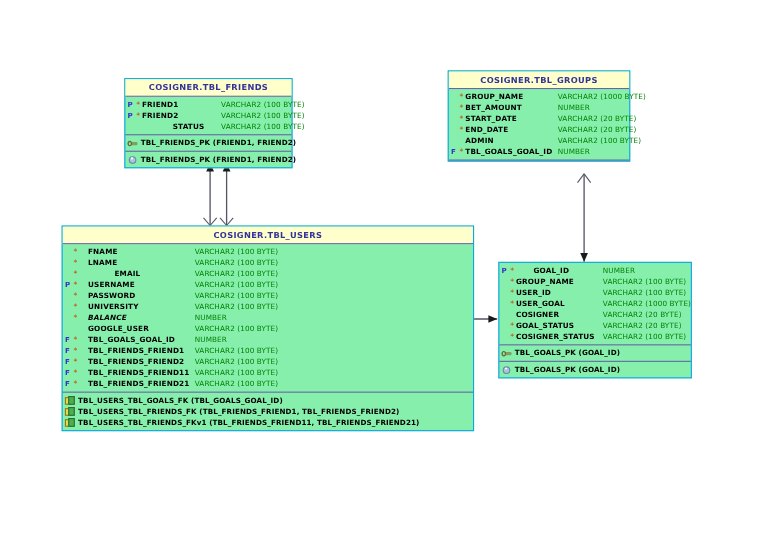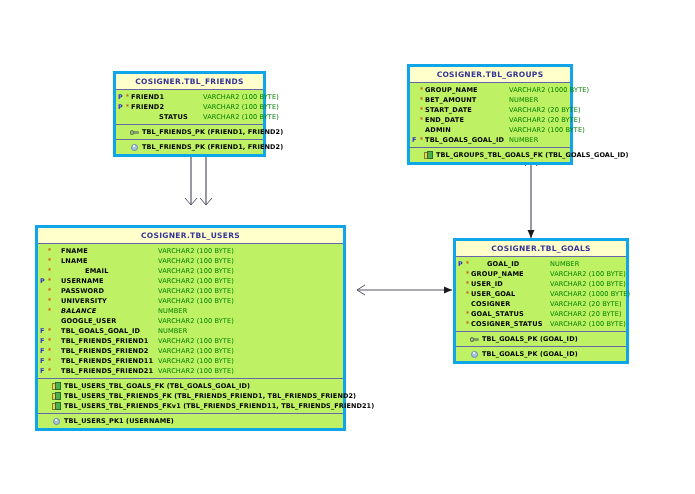--- a/index.html
+++ b/index.html
@@ -11,22 +11,22 @@
     width: 695px;
     height: 494px;
     position: relative;
     font-family: "DejaVu Sans", "Liberation Sans", sans-serif;
     overflow: hidden;
   }
 
   
   .entity {
     position: absolute;
-    background: #bef264;
-    border: 3px solid #0ea5e9;
+    background: #86efac;
+    border: 1px solid #0ea5e9;
     box-sizing: border-box;
     z-index: 5;
   }
   .entity-title {
     text-align: center;
     font-size: 7.5px;
     font-weight: bold;
     color: #333399;
     letter-spacing: 0.3px;
     padding: 3px 0 3px 0;
@@ -78,21 +78,21 @@
     letter-spacing: 0.1px;
     position: absolute;
   }
   .col-row-inner {
     position: relative;
     flex: 1 1 auto;
     height: 10px;
   }
 
   .constraint-group {
-    padding: 2px 0 2px 12px;
+    padding: 2px 0 2px 0;
     border-bottom: 1px solid #6666aa;
   }
   .constraint-group:last-child {
     border-bottom: none;
   }
   .cons-row {
     display: flex;
     align-items: center;
     height: 10px;
     line-height: 10px;
@@ -305,29 +305,23 @@
     </div>
     <div class="col-row">
       <span class="col-key">F</span>
       <span class="col-star">*</span>
       <span class="col-row-inner">
         <span class="col-name" style="position:absolute;left:0;">TBL_GOALS_GOAL_ID</span>
         <span class="col-type" style="left:84px;">NUMBER</span>
       </span>
     </div>
   </div>
-  <div class="constraint-group">
-    <div class="cons-row">
-      <span class="ic ic-fk"></span>
-      <span class="cons-label">TBL_GROUPS_TBL_GOALS_FK (TBL_GOALS_GOAL_ID)</span>
-    </div>
-  </div>
 </div>
 
-<div class="entity" style="left:35px; top:205px; width:311px;margin-top:20px;">
+<div class="entity" style="left:56px; top:205px; width:375px;">
   <div class="entity-title">COSIGNER.TBL_USERS</div>
   <div class="col-list">
     <div class="col-row">
       <span class="col-key"></span>
       <span class="col-star">*</span>
       <span class="col-row-inner">
         <span class="col-name" style="position:absolute;left:8px;">FNAME</span>
         <span class="col-type" style="left:105px;">VARCHAR2 (100 BYTE)</span>
       </span>
     </div>
@@ -435,30 +429,23 @@
     </div>
     <div class="cons-row">
       <span class="ic ic-fk"></span>
       <span class="cons-label">TBL_USERS_TBL_FRIENDS_FK (TBL_FRIENDS_FRIEND1, TBL_FRIENDS_FRIEND2)</span>
     </div>
     <div class="cons-row">
       <span class="ic ic-fk"></span>
       <span class="cons-label">TBL_USERS_TBL_FRIENDS_FKv1 (TBL_FRIENDS_FRIEND11, TBL_FRIENDS_FRIEND21)</span>
     </div>
   </div>
-  <div class="constraint-group">
-    <div class="cons-row">
-      <span class="ic ic-index"></span>
-      <span class="cons-label">TBL_USERS_PK1 (USERNAME)</span>
-    </div>
-  </div>
 </div>
 
 <div class="entity" style="left:453px; top:238px; width:176px;">
-  <div class="entity-title">COSIGNER.TBL_GOALS</div>
   <div class="col-list">
     <div class="col-row">
       <span class="col-key">P</span>
       <span class="col-star">*</span>
       <span class="col-row-inner">
         <span class="col-name" style="position:absolute;left:16px;">GOAL_ID</span>
         <span class="col-type" style="left:79px;">NUMBER</span>
       </span>
     </div>
     <div class="col-row">

